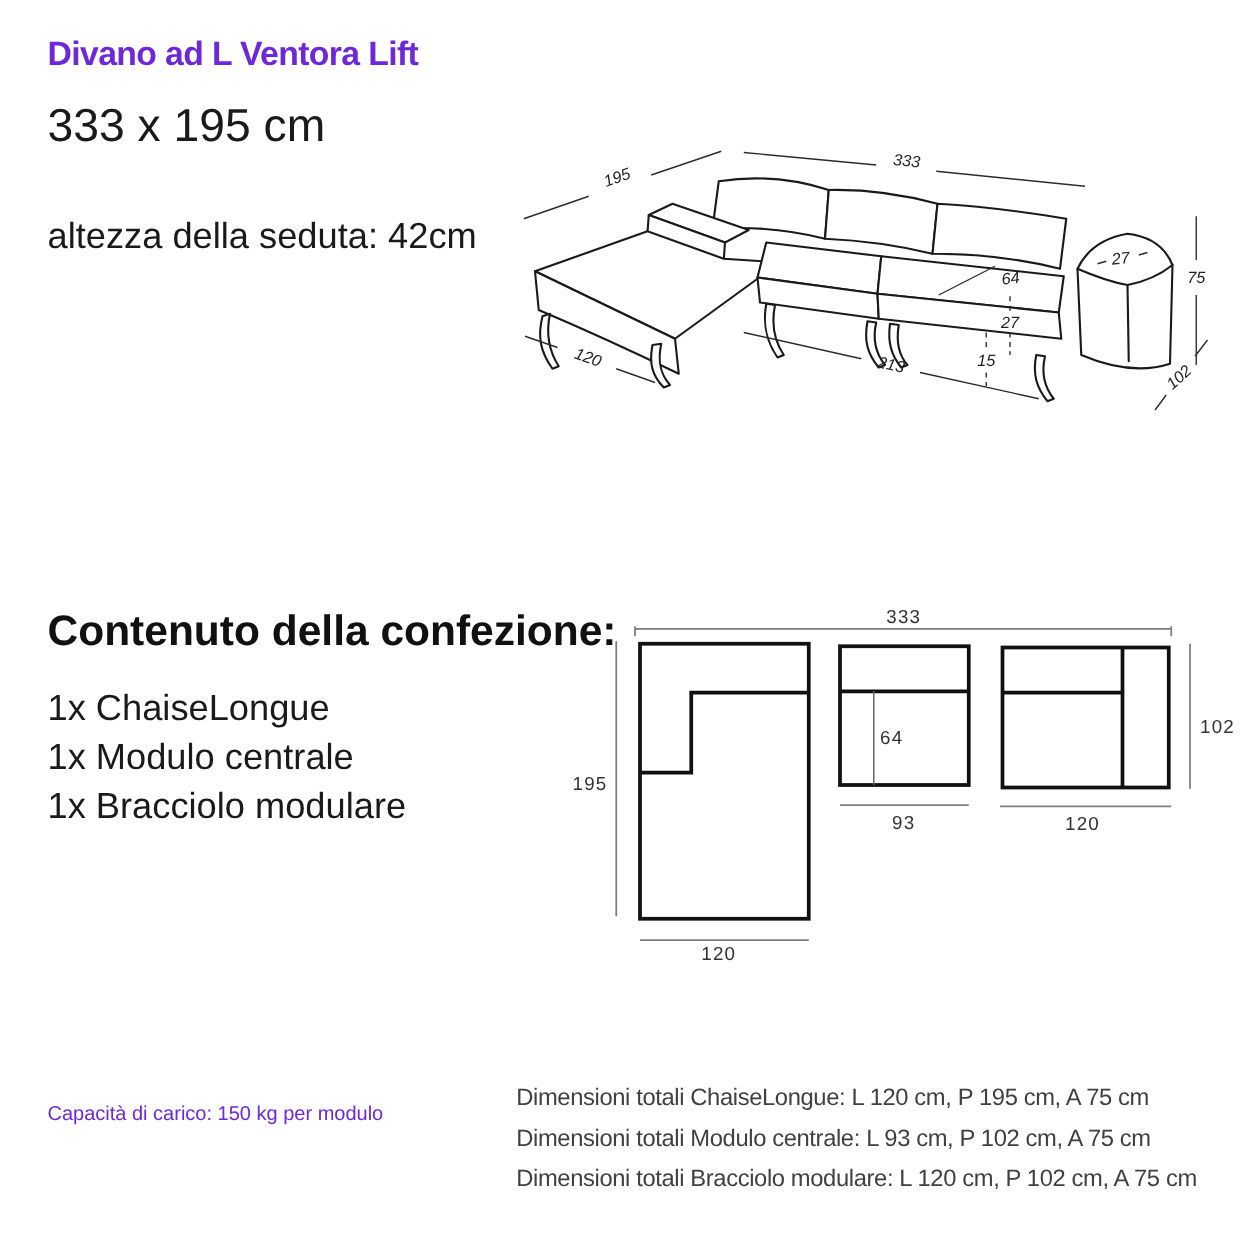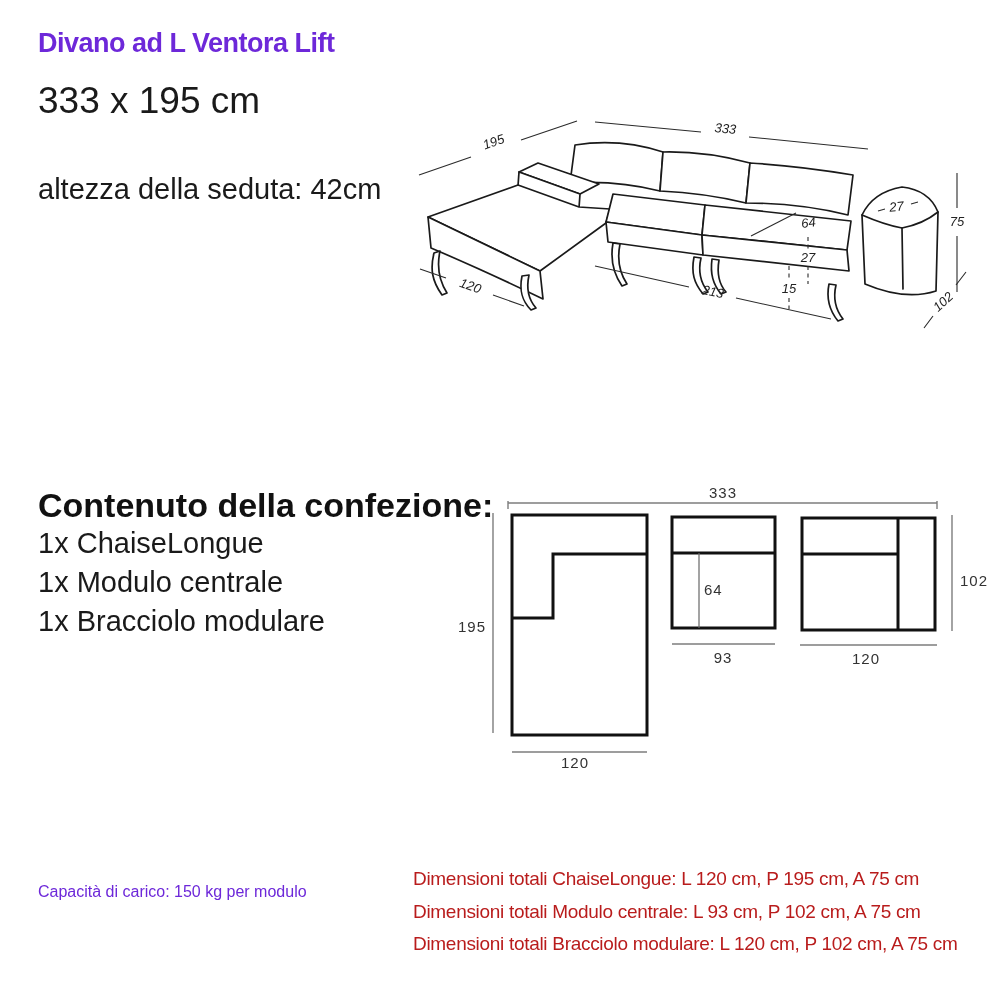--- a/index.html
+++ b/index.html
@@ -5,23 +5,23 @@
   html,body{margin:0;padding:0;}
   body{
     width:1000px;height:1000px;position:relative;background:#ffffff;
     font-family:"Liberation Sans",sans-serif;color:#1a1a1a;overflow:hidden;
   }
   .abs{position:absolute;}
   .title{left:38px;top:28px;font-size:27px;font-weight:700;letter-spacing:-.5px;color:#6d28d9;}
   .subtitle{left:38px;top:80px;font-size:37px;font-weight:400;color:#1a1a1a;}
   .specs{left:38px;top:170px;font-size:29px;line-height:38px;color:#1a1a1a;}
   .pkg-heading{left:38px;top:486px;font-size:34px;font-weight:700;color:#111;}
-  .pkg-items{left:38px;top:524px;font-size:29px;line-height:39px;color:#1a1a1a;}
+  .pkg-items{left:38px;top:548px;font-size:29px;line-height:39px;color:#1a1a1a;}
   .foot-left{left:38px;top:876px;font-size:16px;line-height:32px;color:#6d28d9;}
-  .foot-right{left:413px;top:863px;font-size:19px;letter-spacing:-.3px;line-height:32.5px;color:#b91c1c;}
+  .foot-right{left:413px;top:863px;font-size:19px;letter-spacing:-.3px;line-height:32.5px;color:#404040;}
   svg text{font-family:"Liberation Sans",sans-serif;}
   .dim3d{font-size:13px;font-style:italic;fill:#222;}
   .dim2d{font-size:15px;fill:#333;letter-spacing:1px;}
 </style>
 </head>
 <body>
 
 <div class="abs title">Divano ad L Ventora Lift</div>
 <div class="abs subtitle">333 x 195 cm</div>
 

